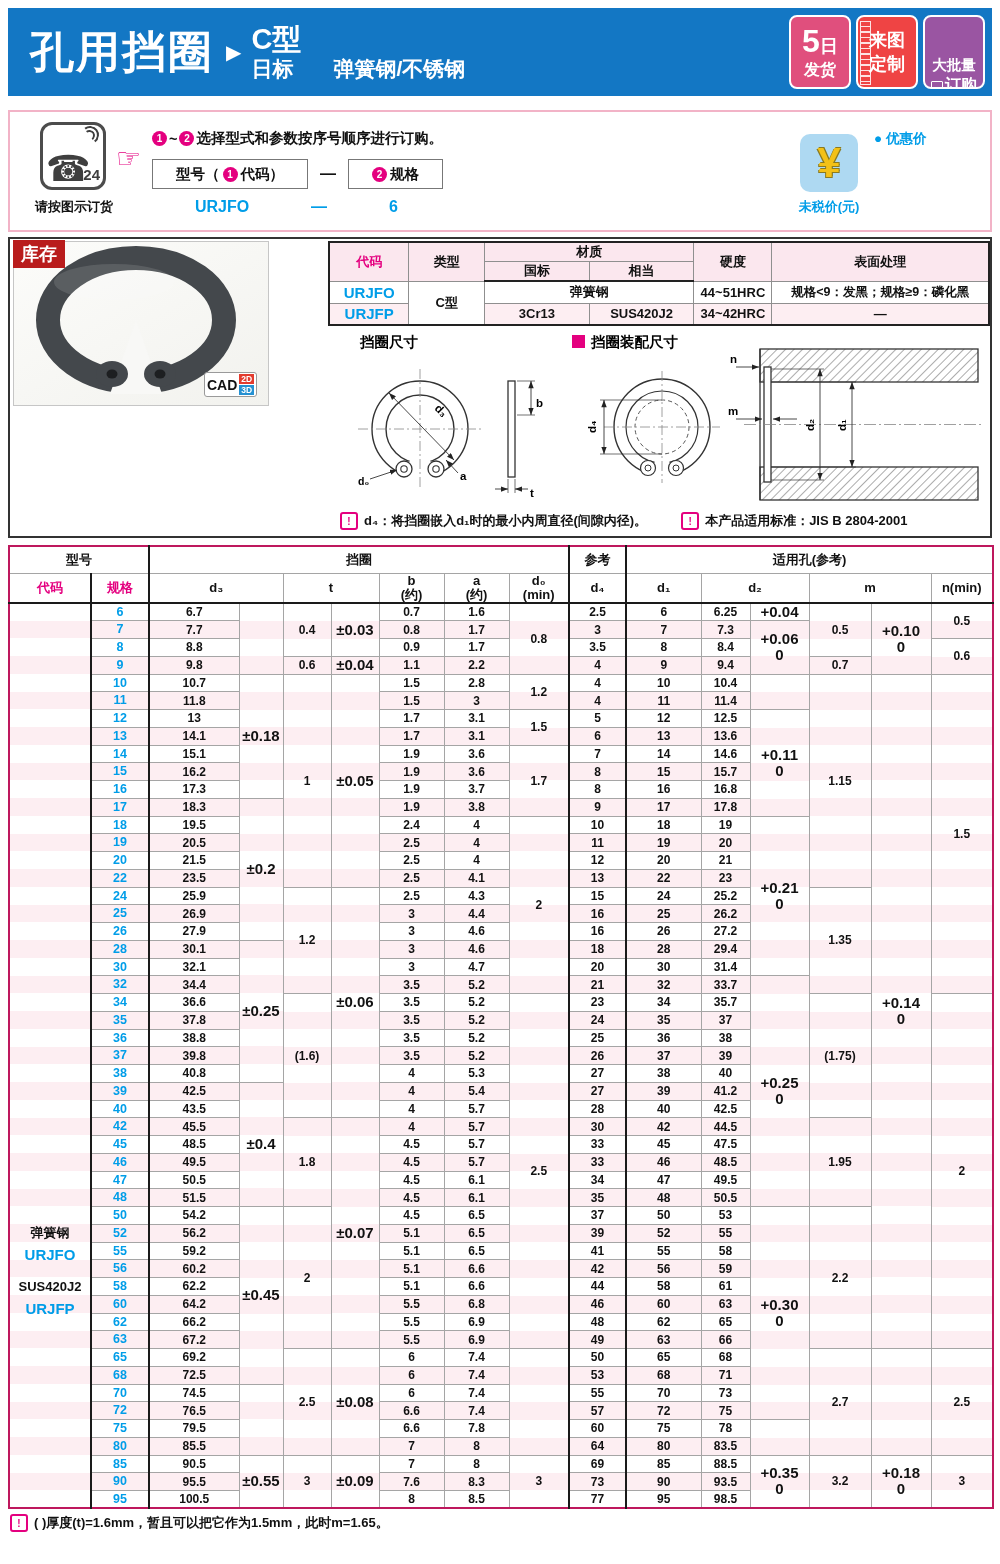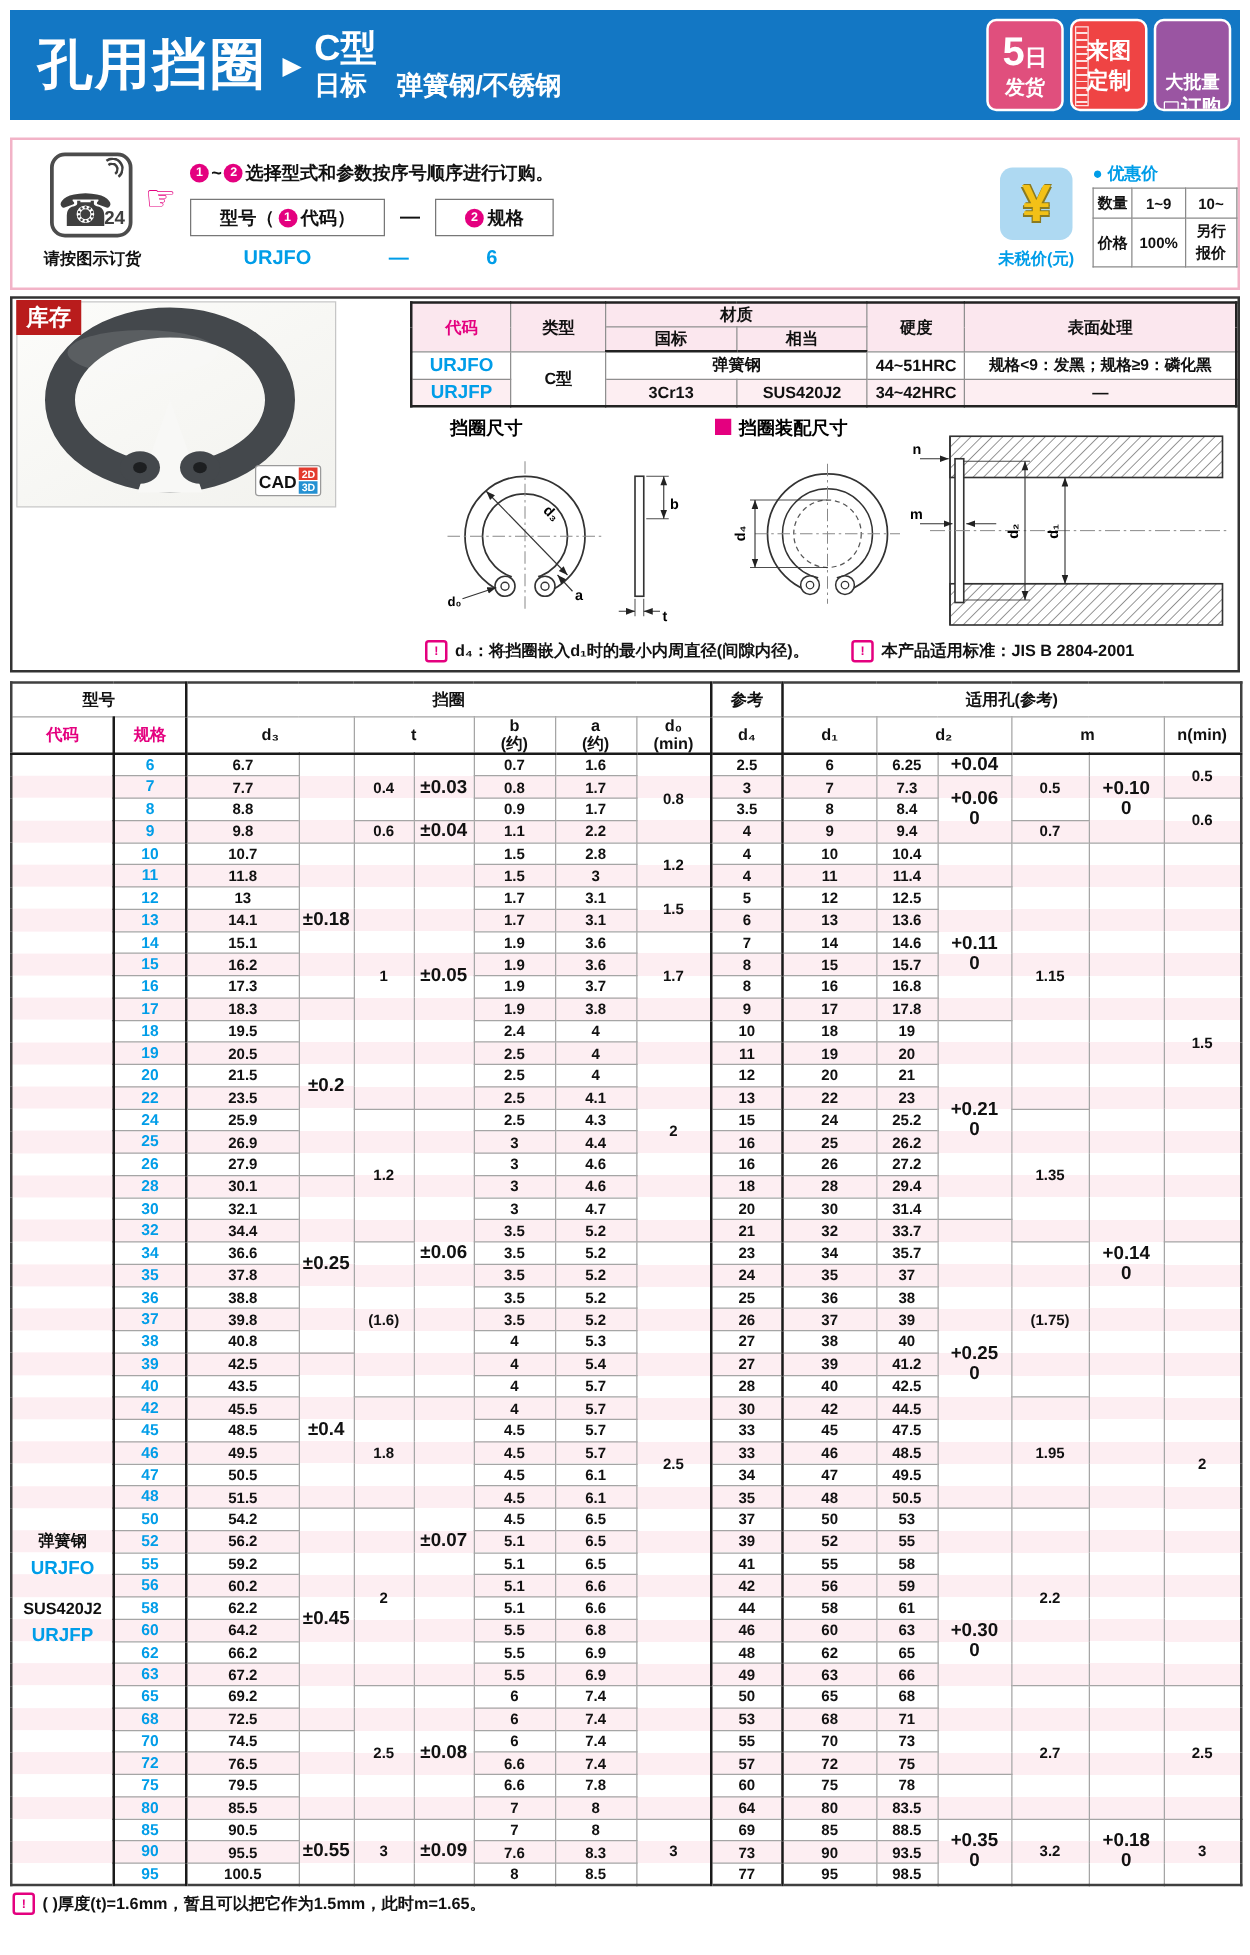--- a/index.html
+++ b/index.html
@@ -4,21 +4,21 @@
 <style>
   html,body{margin:0;padding:0;background:#fff;}
   #canvas{position:relative;width:1000px;height:1564px;background:#fff;overflow:hidden;
     font-family:"Liberation Sans","DejaVu Sans",sans-serif;color:#111;}
   
   .top-bar{position:absolute;left:8px;top:8px;width:984px;height:88px;background:#1377c4;display:flex;align-items:center;}
   .main-title{color:#fff;font-size:44px;font-weight:800;letter-spacing:2px;margin-left:22px;line-height:1;text-align:center;}
   .title-arrow{color:#fff;font-size:20px;margin:0 10px 0 12px;}
   .title-right{display:flex;flex-direction:column;line-height:1.15;}
   .type-label{color:#fff;font-size:29px;font-weight:800;}
-  .sub-line{color:#fff;font-size:21px;font-weight:700;display:flex;gap:24px;}
+  .sub-line{color:#fff;font-size:21px;font-weight:700;display:flex;gap:40px;}
   .badges{position:absolute;right:7px;top:7px;display:flex;gap:5px;}
   .badge{width:62px;height:74px;border:2px solid #fff;border-radius:8px;box-sizing:border-box;display:flex;flex-direction:column;align-items:center;justify-content:center;color:#fff;font-weight:800;position:relative;overflow:hidden;}
   .badge .big5{font-size:32px;}
   .badge .t18{font-size:18px;} .badge .t16{font-size:16px;} .badge .t14{font-size:14.5px;margin-top:48px;}
   .ruler{position:absolute;left:2px;top:4px;width:9px;height:62px;border:1.5px solid #fff;
     background:repeating-linear-gradient(to bottom,transparent 0 4px,#fff 4px 5.5px);opacity:.85;}
   .cart{display:inline-block;width:10px;height:7px;border:1.5px solid #fff;border-radius:1px;margin-right:2px;box-shadow:2px 5px 0 -1.5px #fff,6px 5px 0 -1.5px #fff;}
   
   .order-box{position:absolute;left:8px;top:110px;width:984px;height:122px;border:2px solid #f2b3c7;box-sizing:border-box;background:#fff;}
   .phone-icon{position:absolute;left:30px;top:10px;width:66px;height:68px;border:3px solid #4c4c4c;border-radius:12px;box-sizing:border-box;}
@@ -63,21 +63,21 @@
   .spec-table .sur{font-size:12.5px;}
   .spec-table{border:2px solid #222;}
   .spec-table thead tr:last-child th{border-bottom:2px solid #222;}
   
   .drawings{position:absolute;left:322px;top:88px;}
   .notes{position:absolute;left:330px;top:273px;display:flex;gap:34px;font-size:13px;font-weight:800;align-items:center;}
   .note-item{display:flex;align-items:center;gap:6px;}
   .warn-icon{display:inline-flex;width:14px;height:14px;border:2px solid #e4007f;border-radius:3px;color:#e4007f;font-size:10px;font-weight:800;align-items:center;justify-content:center;flex:0 0 14px;}
   
   .dim-wrap{position:absolute;left:8px;top:545px;}
-  table.dim{border-collapse:collapse;table-layout:fixed;border:2px solid #404040;}
+  table.dim{border-collapse:collapse;table-layout:fixed;border:2px solid #be185d;}
   table.dim th,table.dim td{border:1px solid #a5a5a5;padding:0;text-align:center;vertical-align:middle;box-sizing:border-box;background:transparent;}
   table.dim thead th{font-size:13px;font-weight:800;background:#fff;white-space:pre-line;line-height:1.1;}
   table.dim thead tr.gh th{height:27px;}
   table.dim thead tr.ch th{height:29px;border-bottom:2.5px solid #1a1a1a;}
   table.dim thead .mag{color:#e4007f;}
   table.dim tbody{background:repeating-linear-gradient(to bottom,#fff 0,#fff 17.75px,#fdeef2 17.75px,#fdeef2 35.5px);}
   table.dim tbody tr{height:17.75px;}
   table.dim tbody td{font-size:12px;font-weight:700;line-height:1;}
   table.dim td.spec{color:#009de8;font-size:12.5px;font-weight:800;}
   table.dim td.tol{font-size:15px;line-height:1.08;white-space:pre-line;font-weight:700;}
@@ -160,34 +160,20 @@
       <span class="w2">6</span>
     </div>
 
     <div class="yen-box">
       <span class="yen-glyph">¥</span>
     </div>
     <div class="tax-note">未税价(元)</div>
     <div class="promo">
       <span>●</span> <span>优惠价</span>
     </div>
-    <table class="price-table">
-      <tbody>
-          <tr>
-        <td style="width:38px">数量</td>
-        <td style="width:40px">1~9</td>
-        <td style="width:50px">10~</td>
-      </tr>
-      <tr>
-        <td>价格</td>
-        <td>100%</td>
-        <td>另行报价</td>
-      </tr>
-    </tbody>
-      </table>
   </div>
 
   <div class="main-box">
     <div class="stock-badge">库存</div>
     <div class="photo-box">
       <svg width="252" height="161" viewBox="0 0 252 161">
         <ellipse cx="122" cy="78" rx="88" ry="62" fill="none" stroke="#44484c" stroke-width="24"></ellipse>
         <polygon points="122,78 96,152 148,152" fill="#f8f8f6"></polygon>
         <ellipse cx="98" cy="132" rx="16" ry="13" fill="#44484c"></ellipse>
         <ellipse cx="146" cy="132" rx="16" ry="13" fill="#44484c"></ellipse>

